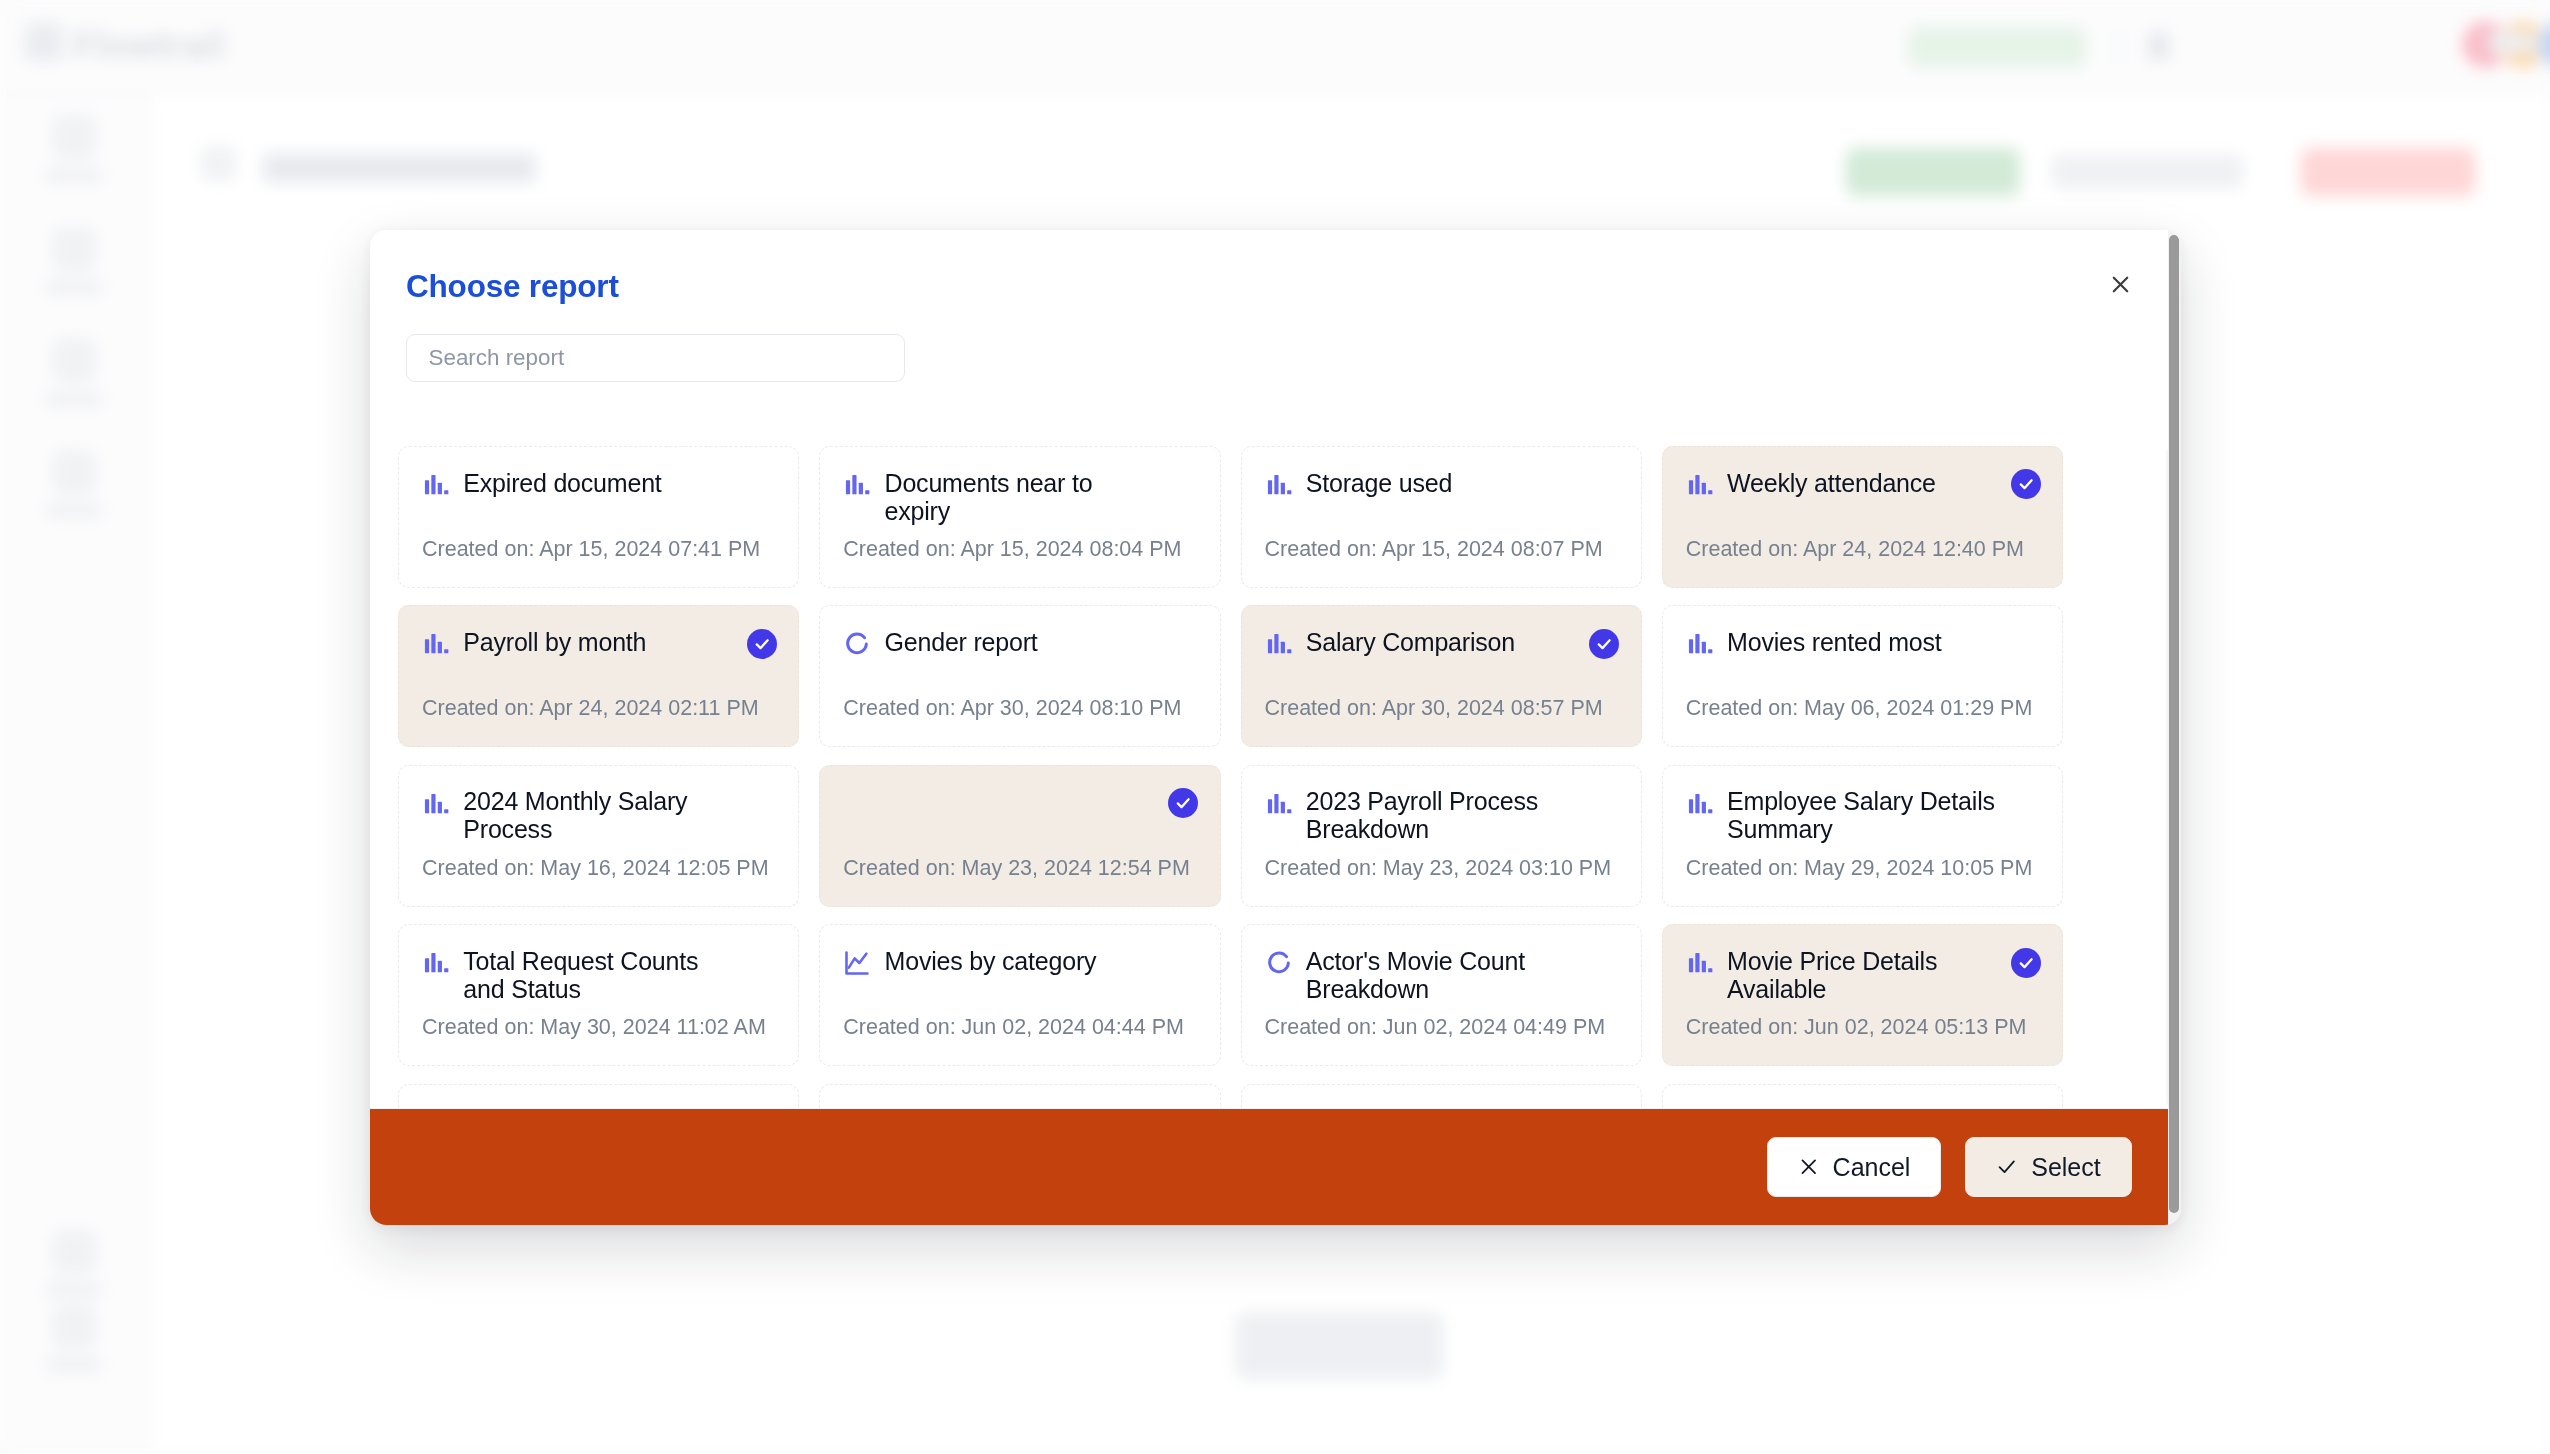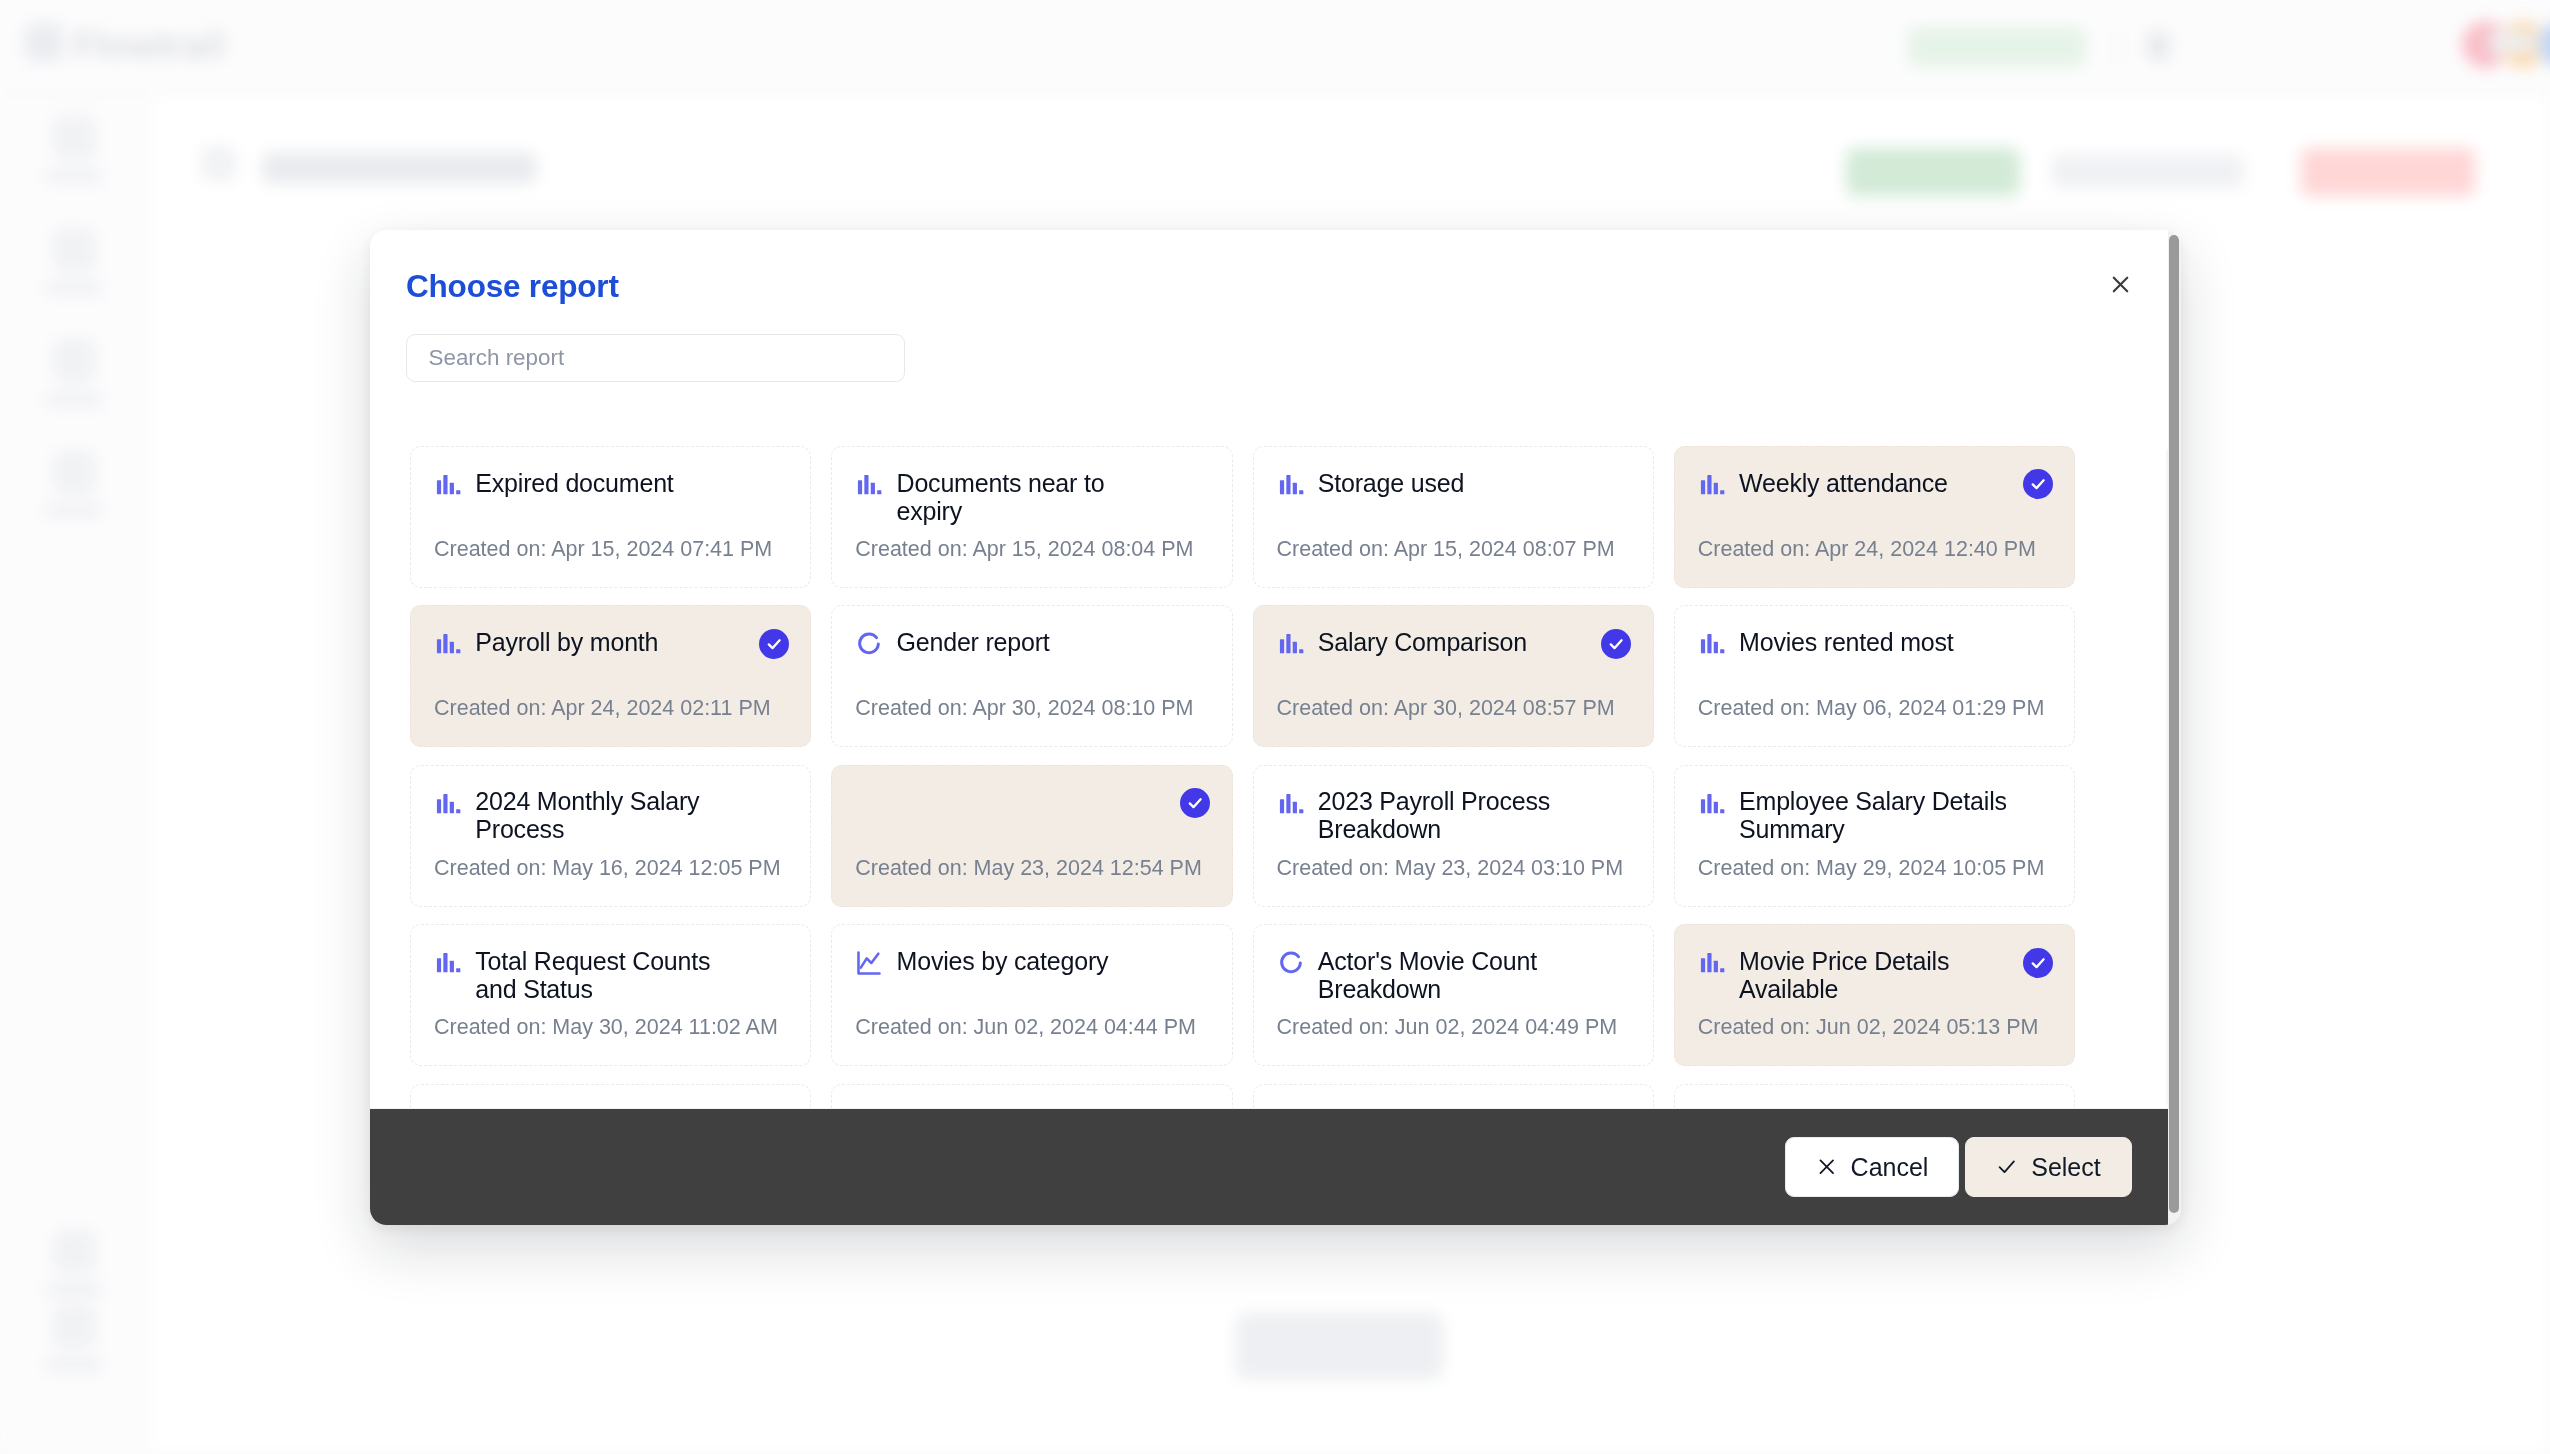--- a/index.html
+++ b/index.html
@@ -127,21 +127,21 @@
     background: #fff;
     font-family: "Liberation Sans", sans-serif;
     font-size: 22.4px; color: #1c2434;
     padding: 0 21.5px;
     outline: none;
   }
   #search-input::placeholder { color: #8e96a6; }
 
   
   #report-list {
-    position: absolute; left: 40px; top: 216px;
+    position: absolute; left: 28px; top: 216px;
     width: 1697px; height: 663px;
     overflow: hidden;
   }
   #report-grid {
     display: grid;
     grid-template-columns: repeat(4, 1fr);
     gap: 17.4px 20px;
     width: 1665px;
   }
   .report-card {
@@ -191,24 +191,24 @@
   }
   #modal-scroll-thumb {
     position: absolute; left: 1.7px; top: 5px;
     width: 10px; height: 978px;
     background: #9a9a9a; border-radius: 5.8px;
   }
 
   
   #modal-footer {
     position: absolute; left: 0; right: 13.3px; bottom: 0; height: 117px;
-    background: #404040;
+    background: #c2410c;
     border-top: 0.8px solid #f0f1f3;
     display: flex; align-items: center; justify-content: flex-end;
-    gap: 6px; padding-right: 36px;
+    gap: 24px; padding-right: 36px;
   }
   .footer-btn {
     display: flex; align-items: center; gap: 13.3px;
     height: 60px; padding: 0 30px;
     border-radius: 9px;
     font-family: "Liberation Sans", sans-serif;
     font-size: 25px; color: #111827;
     cursor: pointer;
   }
   #cancel-button { background: #fff; border: 1.2px solid #e9eaee; }

